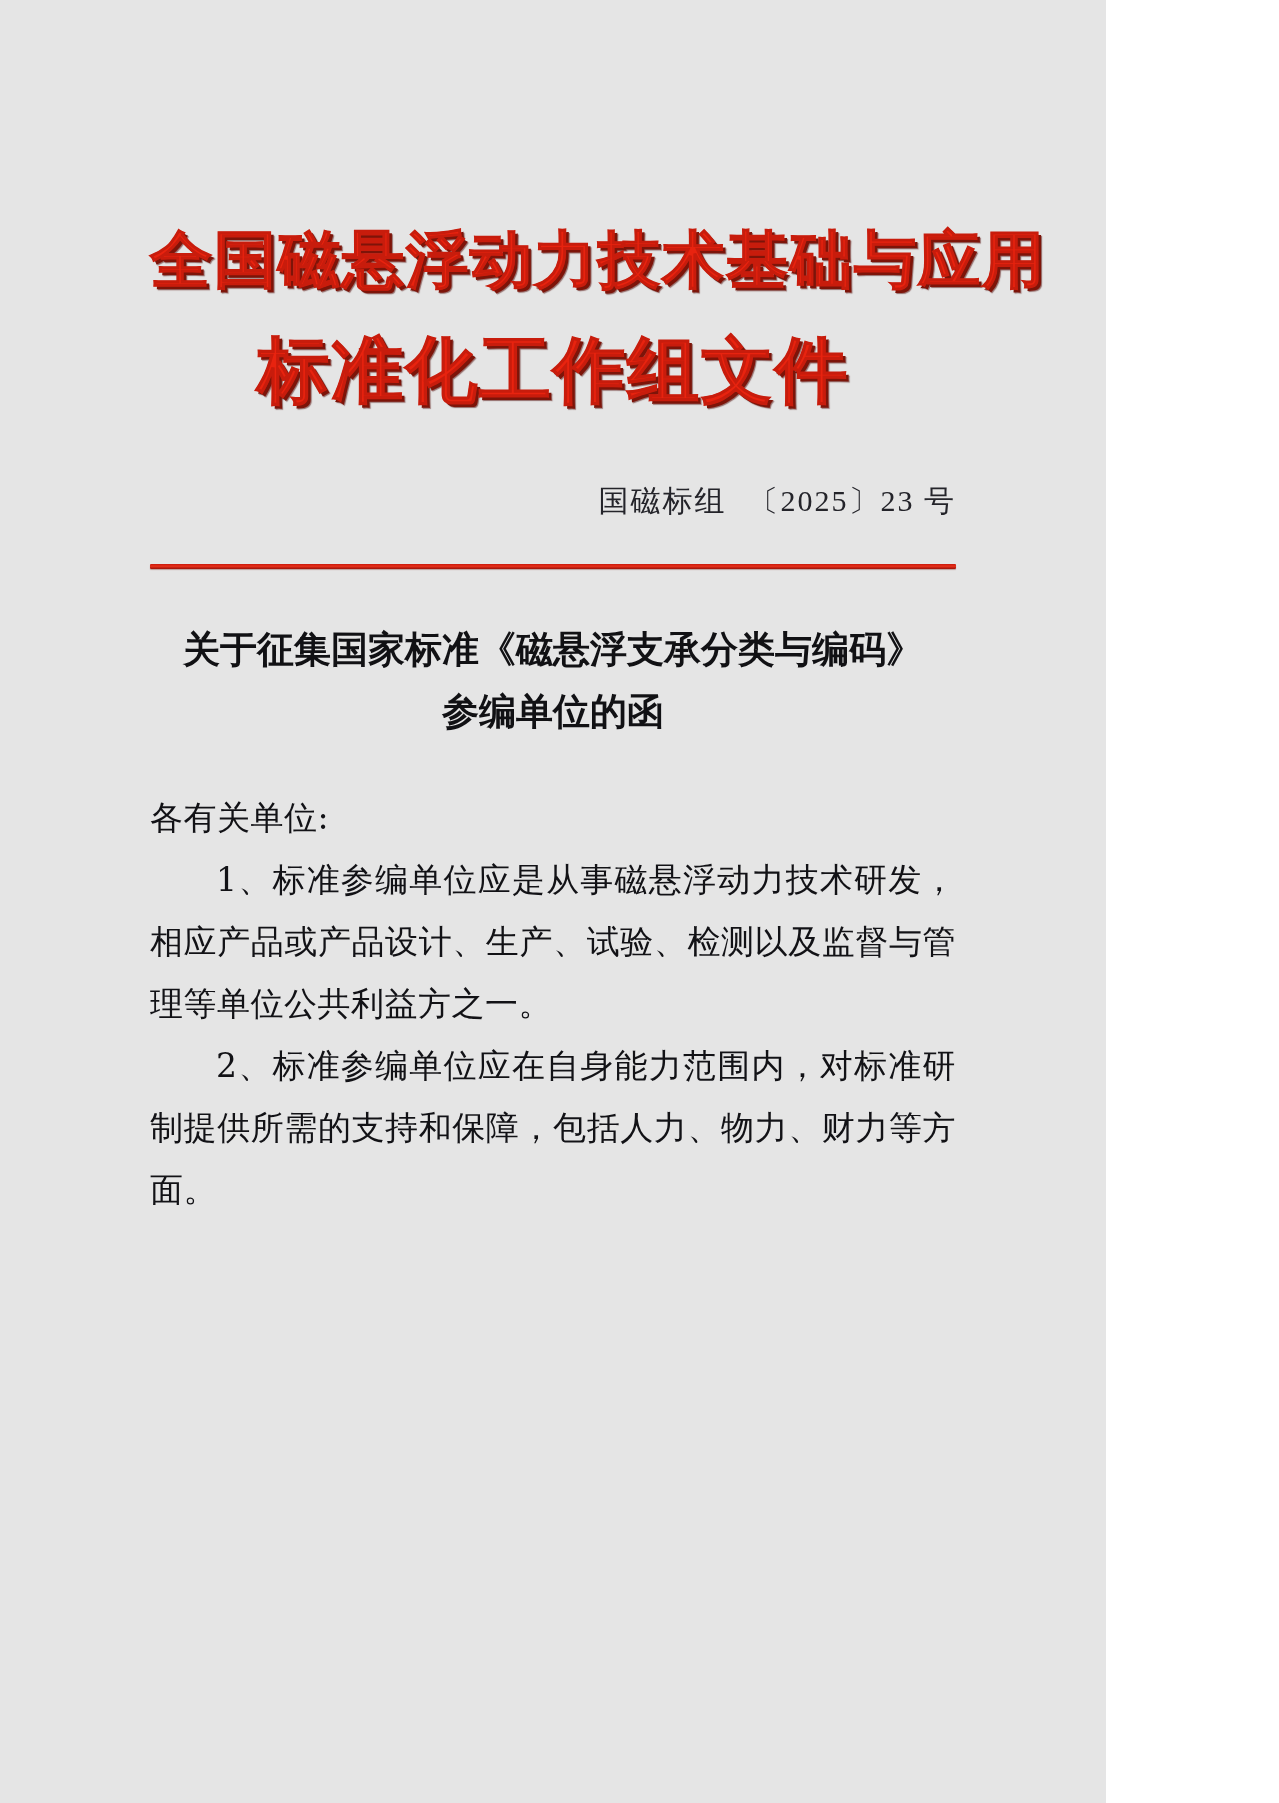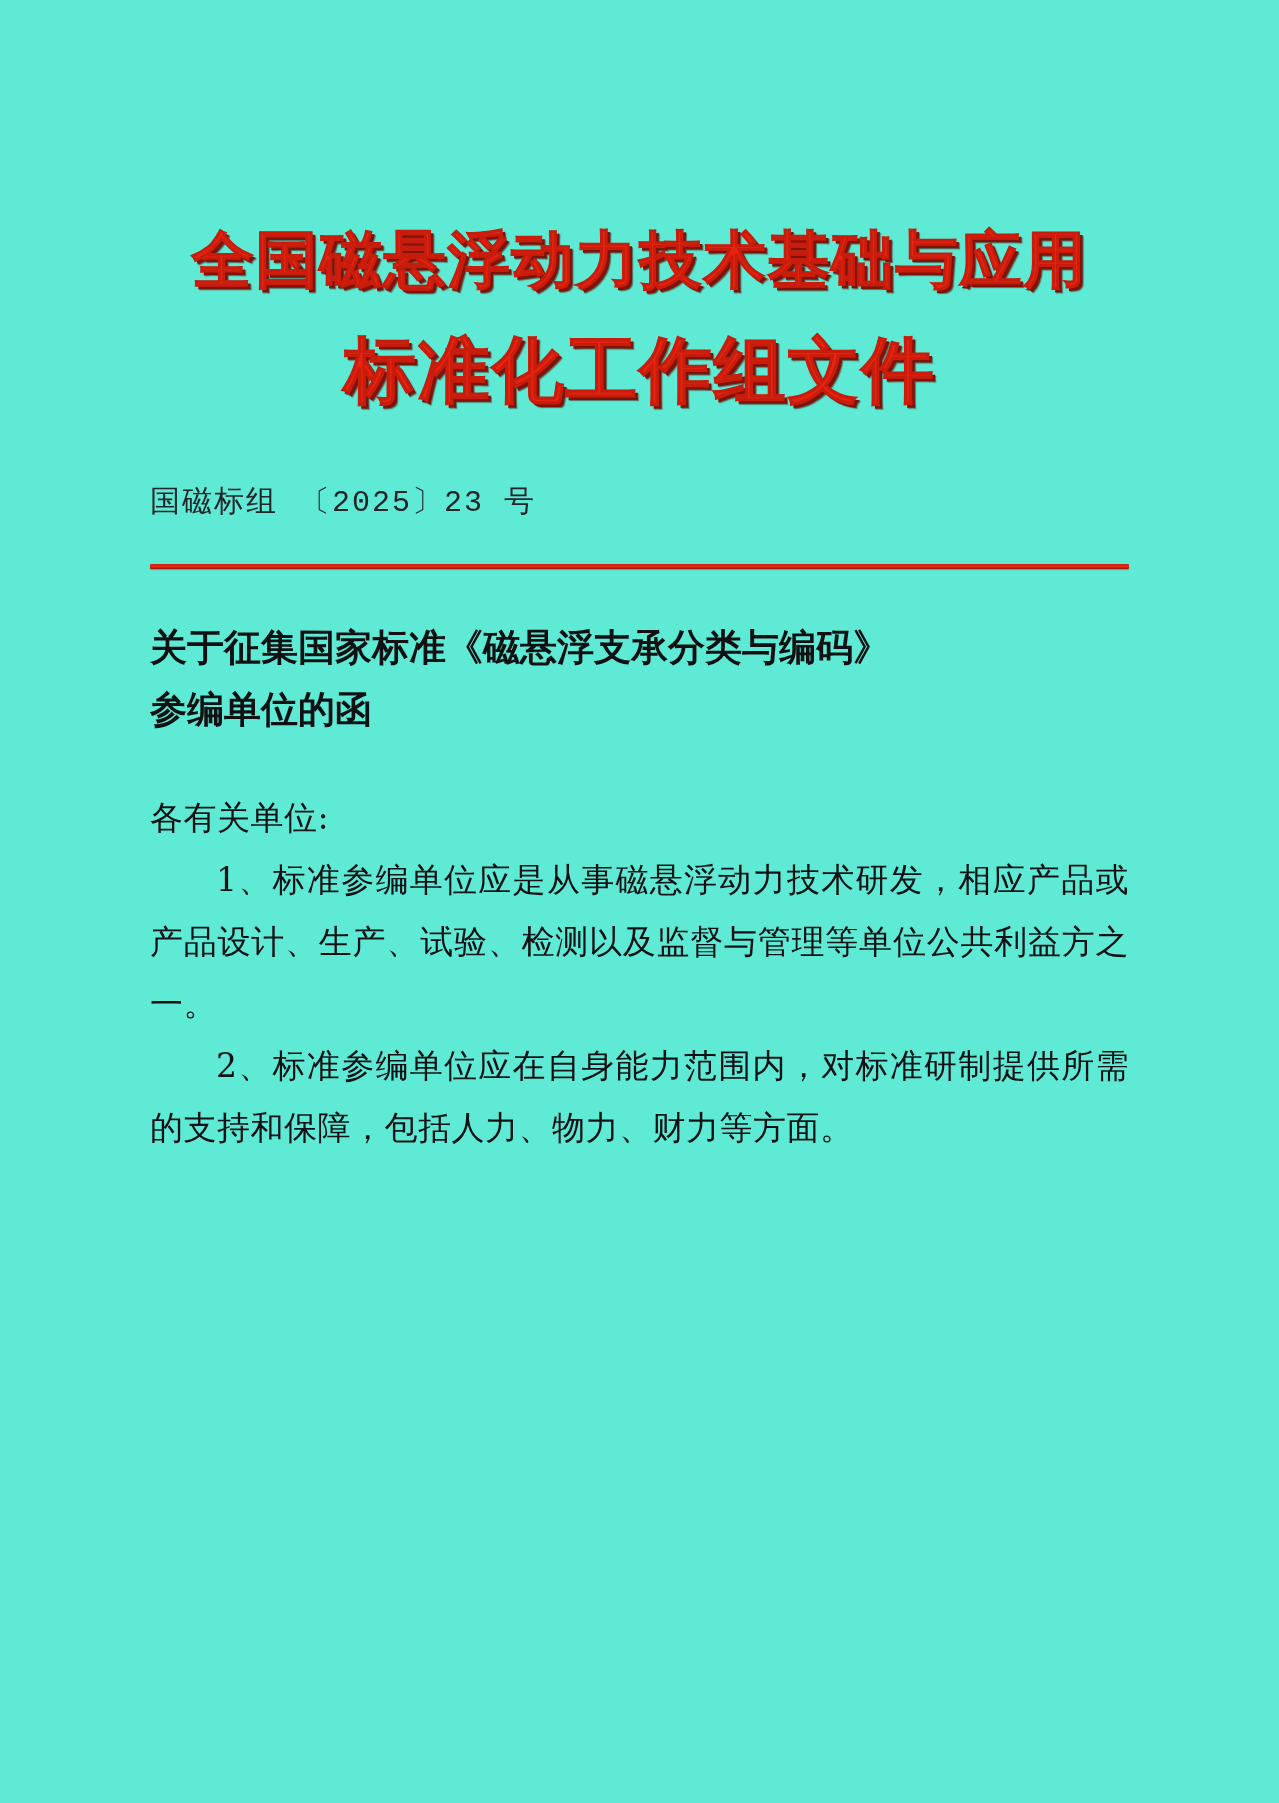--- a/index.html
+++ b/index.html
@@ -9,23 +9,23 @@
   body {
     width: 1279px;
     height: 1803px;
     background: #ffffff;
     font-family: "DejaVu Serif", "Liberation Serif", serif;
     overflow: hidden;
   }
 
   .page {
     position: relative;
-    width: 1279px;
+    width: 1106px;
     height: 1803px;
-    background: #5eead4;
+    background: #e5e5e5;
     box-sizing: border-box;
     padding: 0 150px;
   }
 
   
   .masthead {
     padding-top: 205px;
     text-align: center;
   }
   .masthead-line {
@@ -41,22 +41,22 @@
       4px 4px 1px rgba(80,10,5,0.55);
     -webkit-text-stroke: 1px #c81c0c;
   }
   .masthead-line.second {
     font-size: 72px;
   }
 
   
   .doc-number {
     margin-top: 56px;
-    text-align: left;
-    font-family: Liberation Mono, monospace;
+    text-align: right;
+    font-family: Liberation Serif, serif;
     font-size: 30px;
     color: #24242a;
     letter-spacing: 2px;
     white-space: nowrap;
   }
   .doc-number .gap {
     display: inline-block;
     width: 22px;
   }
 
@@ -65,22 +65,23 @@
     margin: 42px 0 0 0;
     height: 5px;
     background: linear-gradient(to bottom, #c8180b 0%, #e8301a 45%, #9c1108 100%);
     border-radius: 1px;
     box-shadow: 0 1px 1px rgba(120,20,10,0.35);
   }
 
   
   .letter-title {
     margin-top: 50px;
+    text-align: center;
     color: #111114;
-    font-family: Liberation Mono, monospace;
+    font-family: Liberation Sans, sans-serif;
     font-weight: 700;
     font-size: 37px;
     line-height: 62px;
     letter-spacing: 0px;
   }
   .letter-title .tline {
     white-space: nowrap;
   }
 
   

